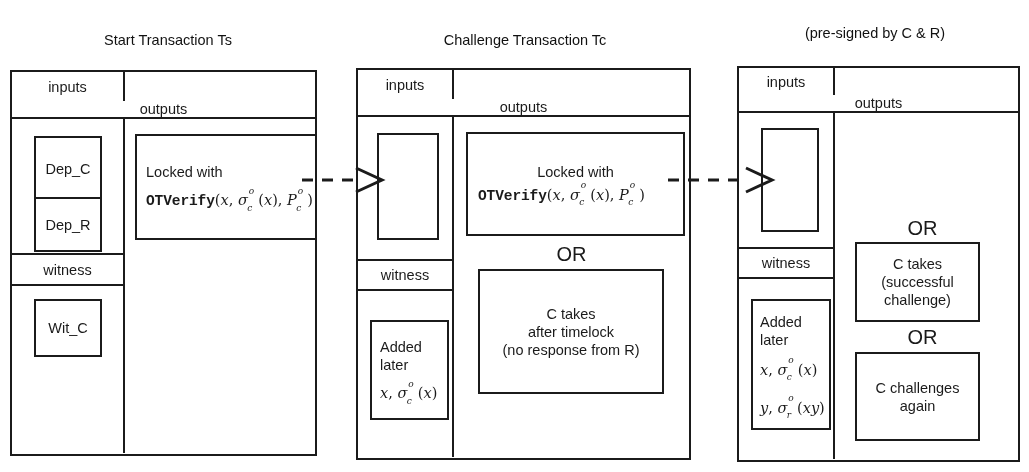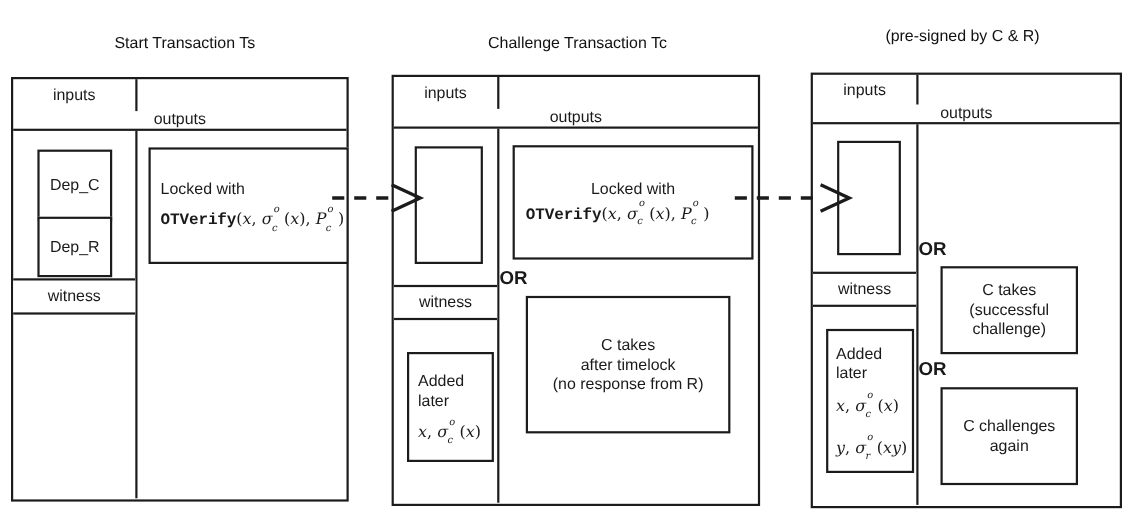--- a/index.html
+++ b/index.html
@@ -107,23 +107,23 @@
     align-items: center;
     justify-content: center;
     font-size: 14.5px;
     background: #fff;
     z-index: 2;
   }
 
   .or-label {
     position: absolute;
     width: 100%;
-    font-size: 17px;
+    text-align: center;
+    font-size: 20px;
     z-index: 3;
-    font-weight: bold;
   }
 
   
   .math {
     font-family: "DejaVu Serif", serif;
     font-style: italic;
     font-size: 14.5px;
     white-space: nowrap;
   }
   .math .fn {
@@ -195,20 +195,21 @@
       <div class="hcell" style="flex:1;">outputs</div>
     </div>
 
     <div class="tx-body" style="top:47px; height:334px;">
       <div class="col-inputs" style="width:113px;">
         <div class="ibox" style="left:22px; top:17px; width:68px; height:65px;">Dep_C</div>
         <div class="ibox" style="left:22px; top:78px; width:68px; height:55px;">Dep_R</div>
 
         <div class="witness-bar" style="top:134px; height:33px;">witness</div>
 
+        <div class="ibox" style="left:22px; top:180px; width:68px; height:58px;">Wit_C</div>
       </div>
 
       <div class="col-outputs">
         <div class="ibox align-left" style="left:10px; top:15px; width:182px; height:106px; padding:11px 9px;">
           <div class="lockedwith" style="margin-bottom:9px;">Locked with</div>
           <div class="math mline">
             <span class="fn">OTVerify</span><span class="up">(</span><span>x</span><span class="up">, </span><span class="sig">σ<sup>o</sup><sub>c</sub></span><span class="up">(</span>x<span class="up">), </span><span class="pk">P<sup>o</sup><sub>c</sub></span><span class="up">)</span>
           </div>
         </div>
       </div>

